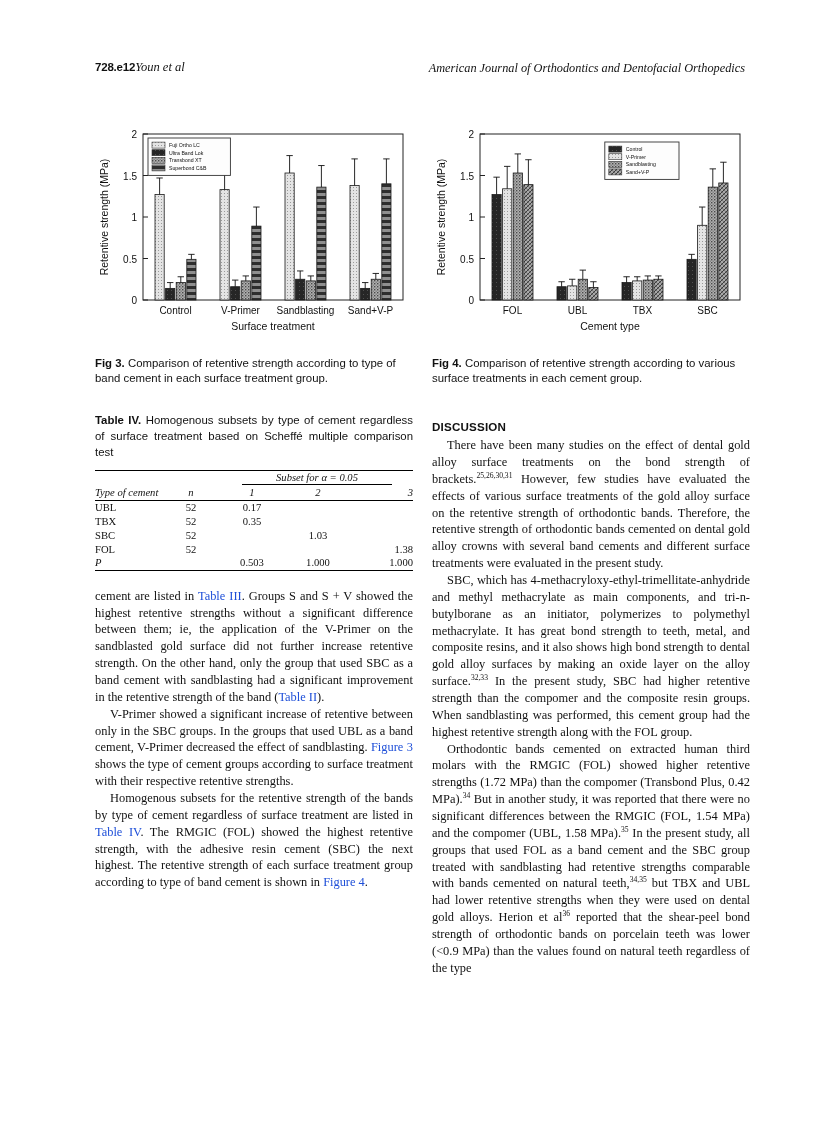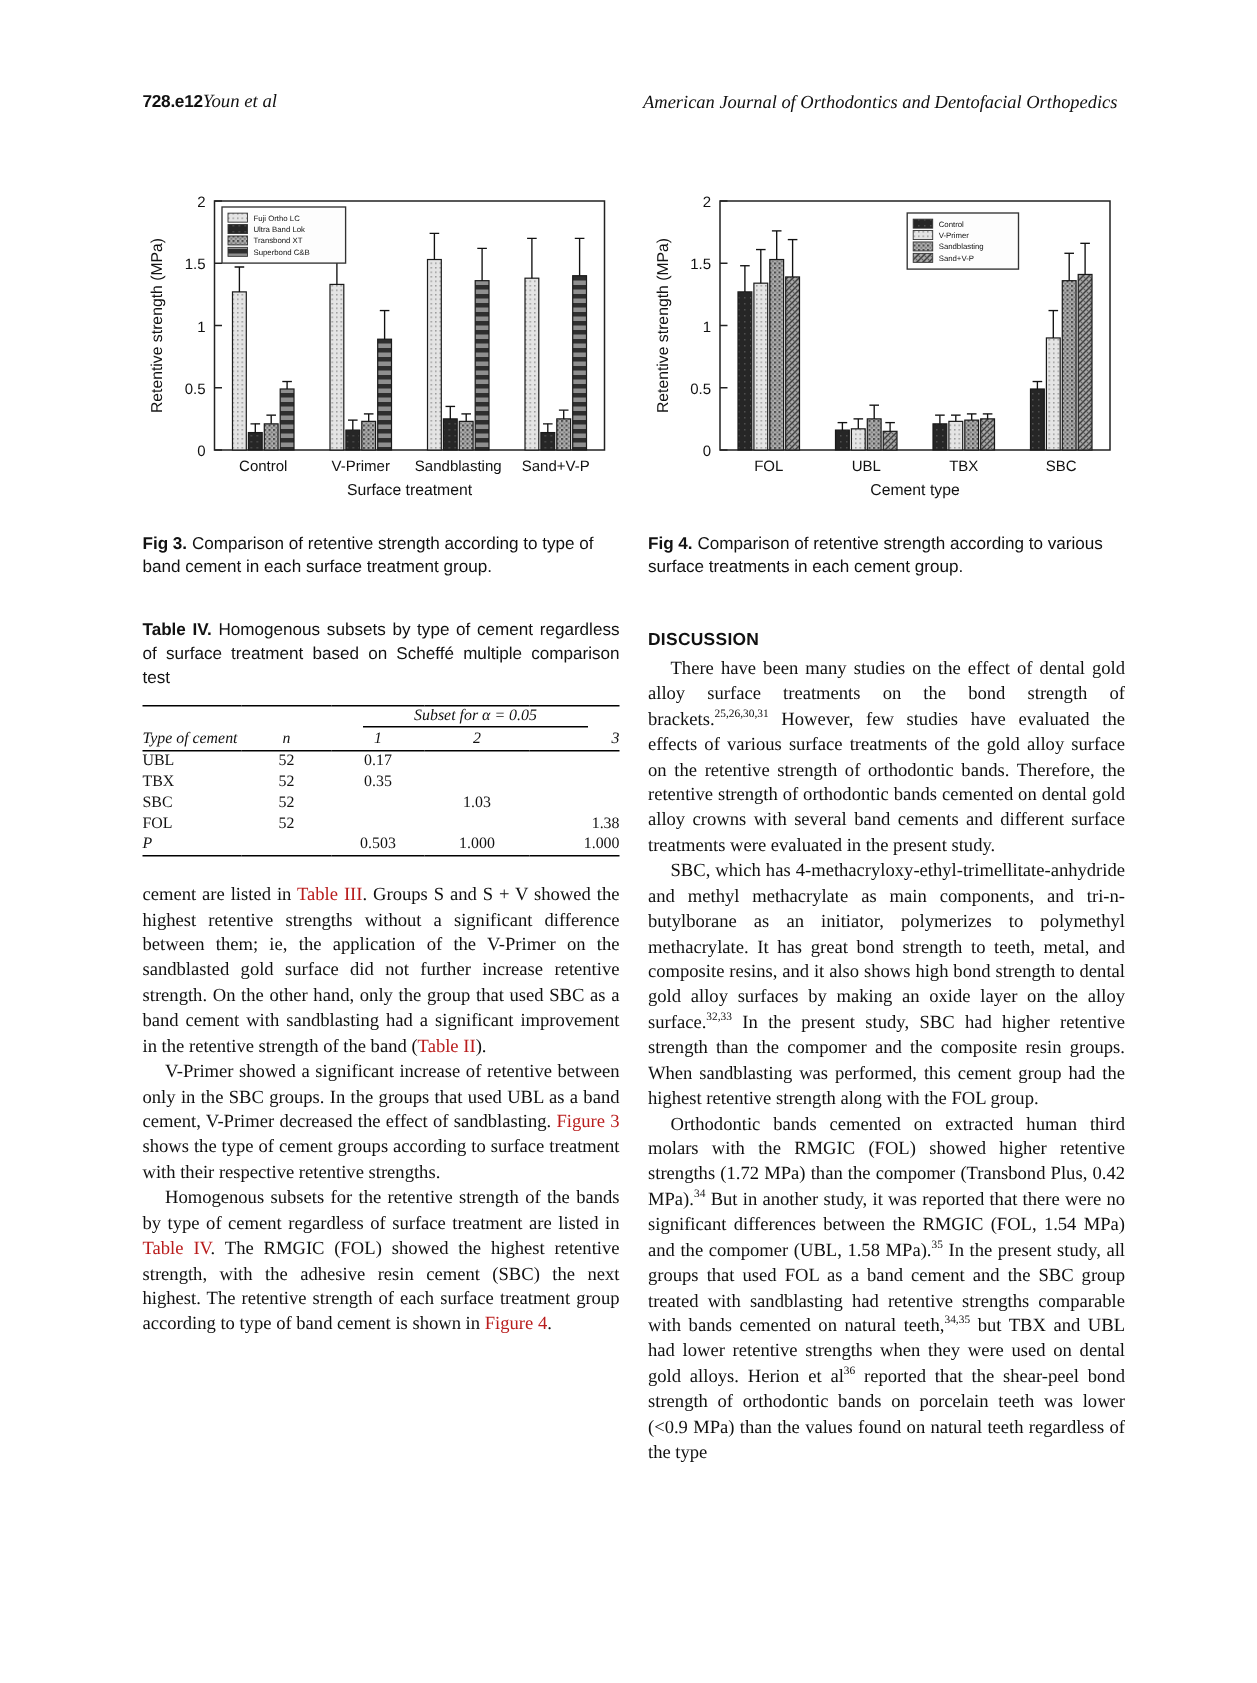--- a/index.html
+++ b/index.html
@@ -124,21 +124,21 @@
 
   
   .bodytext {
     font-size: 12.4px;
     line-height: 1.36;
     text-align: justify;
     hyphens: manual;
   }
   .bodytext p { margin: 0; text-indent: 15px; }
   .bodytext p.noindent { text-indent: 0; }
-  .xref { color: #b91c1c; }
+  .xref { color: #1d4ed8; }
   sup { font-size: 7.6px; vertical-align: super; line-height: 0; }
   .secthead {
     font-family: "Liberation Sans", sans-serif;
     font-weight: bold;
     font-size: 11.6px;
     letter-spacing: 0.2px;
     margin: 0 0 4px 0;
   }
   .after-table { margin-top: 17px; }
 </style>

